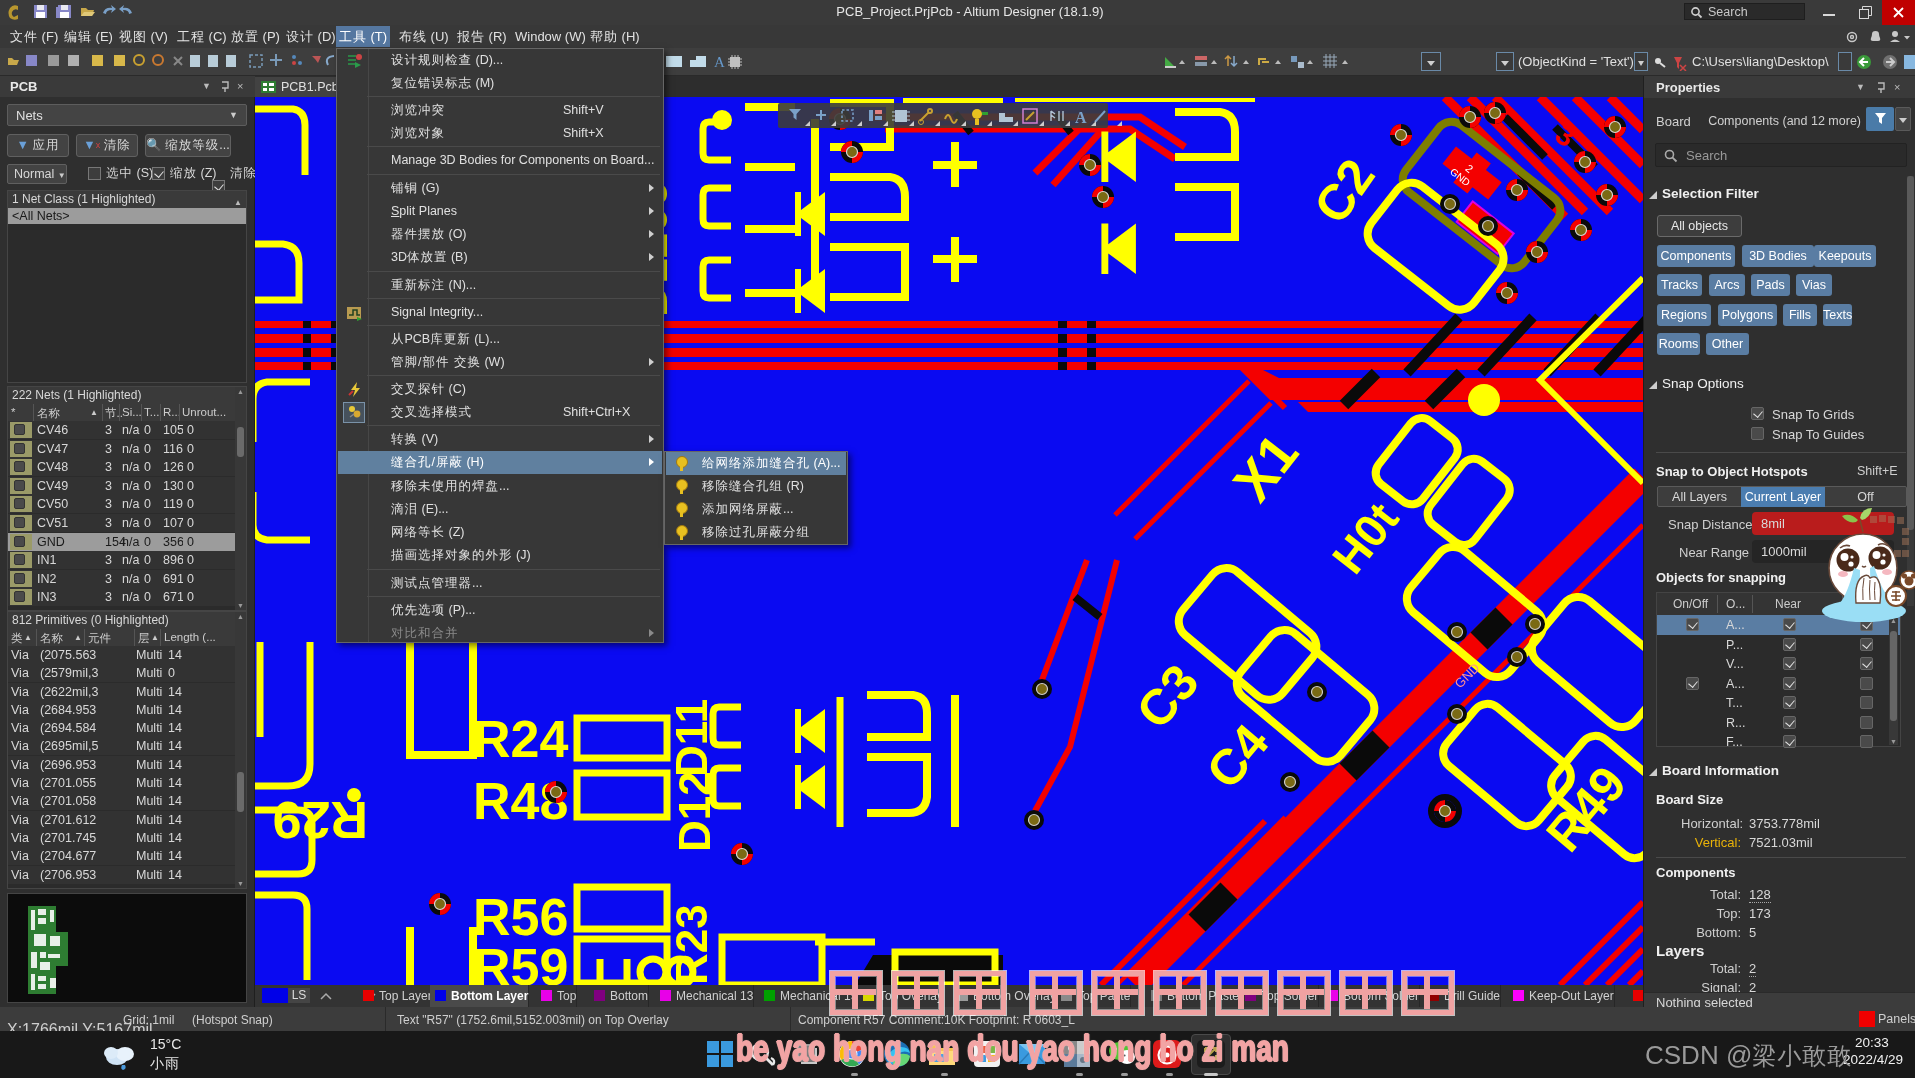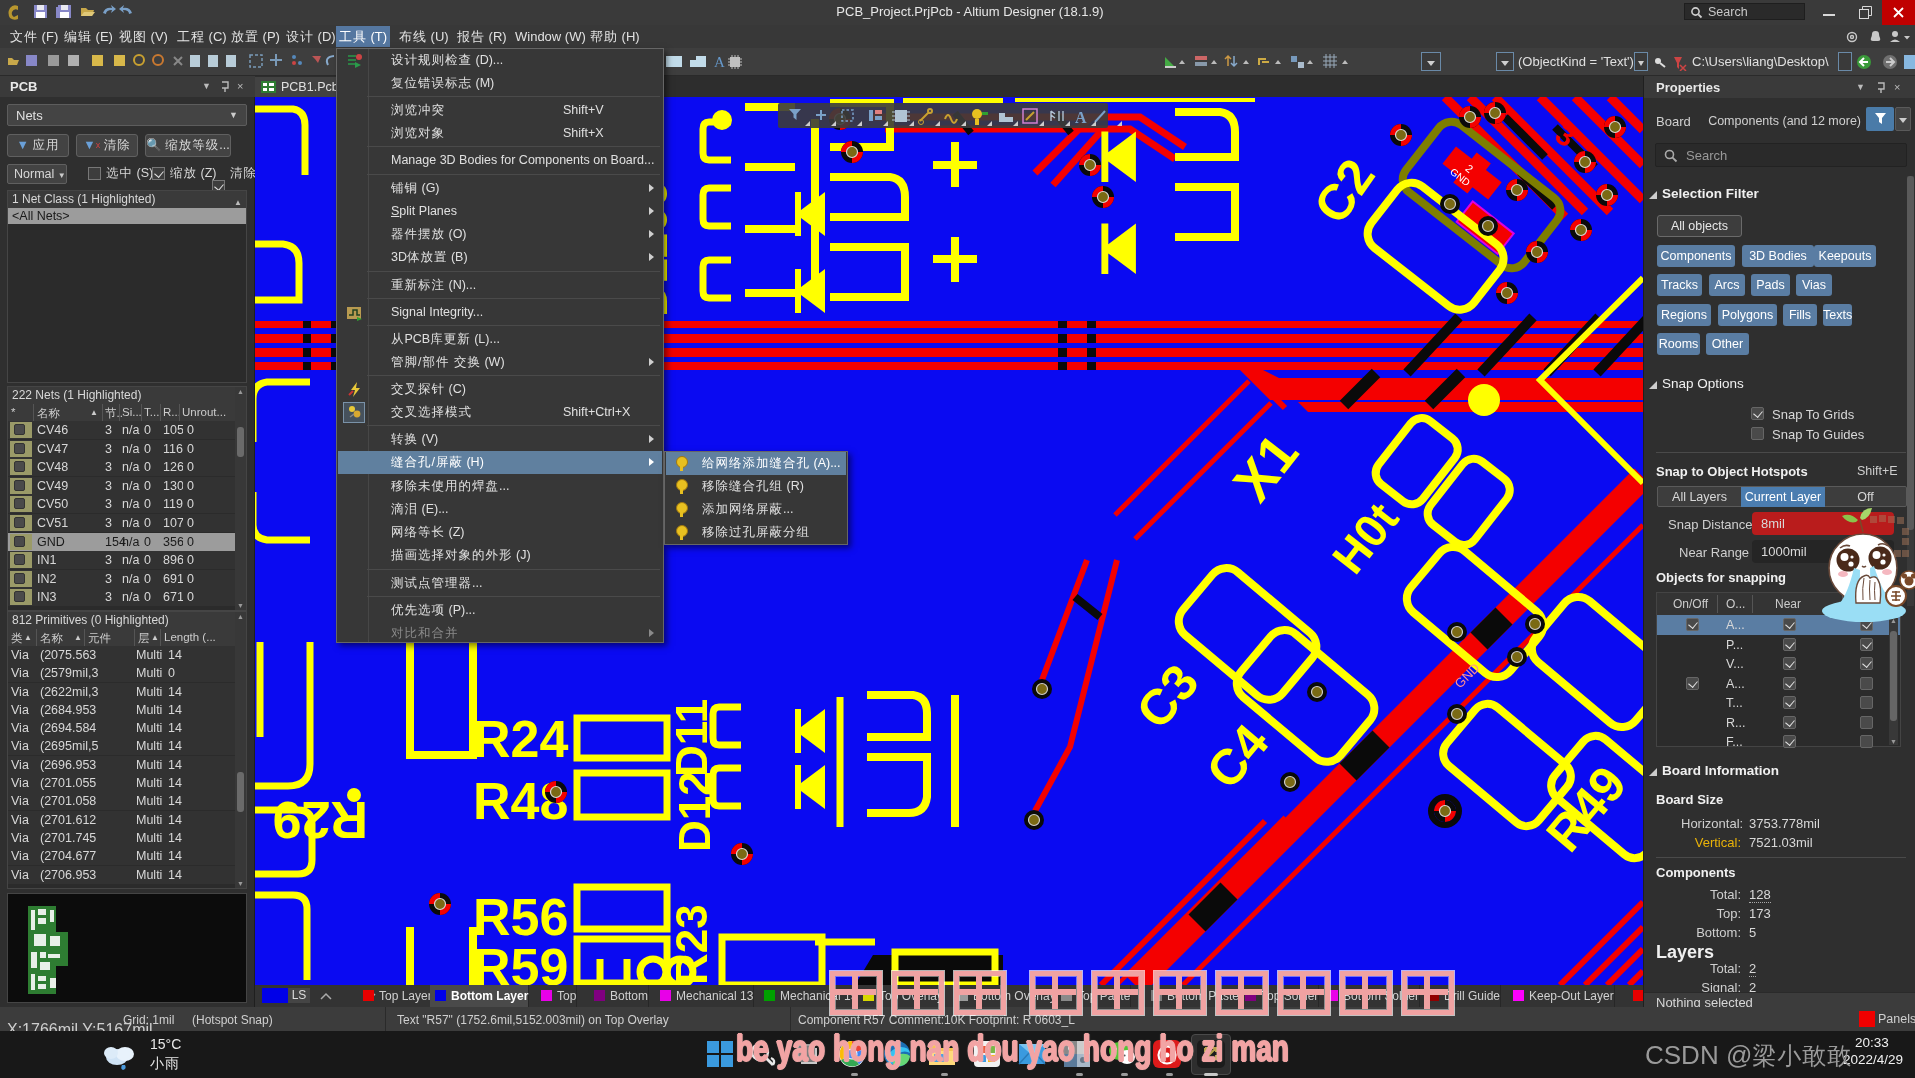--- a/index.html
+++ b/index.html
@@ -933,21 +933,21 @@
   <div class="abs" style="left:45px;top:759px;width:52px;text-align:right;font-size:13px;color:#eab308">Vertical:</div>
   <div class="abs" style="left:105px;top:759px;font-size:13px">7521.03mil</div>
   <div class="abs" style="left:12px;top:781px;width:250px;height:1px;background:#4a4a4a"></div>
   <div class="abs" style="left:12px;top:789px;font-weight:bold;font-size:13px;color:#f0f0f0">Components</div>
   <div class="abs" style="left:61px;top:811px;width:36px;text-align:right;font-size:13px;color:#cfcfcf">Total:</div>
   <div class="abs" style="left:105px;top:811px;font-size:13px;border-bottom:1px dotted #aaa">128</div>
   <div class="abs" style="left:64px;top:830px;width:33px;text-align:right;font-size:13px;color:#cfcfcf">Top:</div>
   <div class="abs" style="left:105px;top:830px;font-size:13px">173</div>
   <div class="abs" style="left:45px;top:849px;width:52px;text-align:right;font-size:13px;color:#cfcfcf">Bottom:</div>
   <div class="abs" style="left:105px;top:849px;font-size:13px">5</div>
-  <div class="abs" style="left:12px;top:866px;font-weight:bold;font-size:18px;color:#f0f0f0">Layers</div>
+  <div class="abs" style="left:12px;top:866px;font-weight:bold;font-size:15px;color:#f0f0f0">Layers</div>
   <div class="abs" style="left:61px;top:885px;width:36px;text-align:right;font-size:13px;color:#cfcfcf">Total:</div>
   <div class="abs" style="left:105px;top:885px;font-size:13px;border-bottom:1px dotted #aaa">2</div>
   <div class="abs" style="left:52px;top:904px;width:45px;text-align:right;font-size:13px;color:#cfcfcf">Signal:</div>
   <div class="abs" style="left:105px;top:904px;font-size:13px">2</div>
   <div class="abs" style="left:0;top:916px;width:272px;height:18px;background:#3c3c3c;border-top:1px solid #2a2a2a">
         <span style="position:absolute;left:12px;top:2px;font-size:13px;color:#d8d8d8">Nothing selected</span>
       </div>
   <div class="abs" style="right:1px;top:100px;width:7px;height:430px;background:#3a3a3a">
         <div class="abs" style="left:0;top:0;width:7px;height:354px;background:#5a5a5a;border-radius:3px"></div>
       </div>

